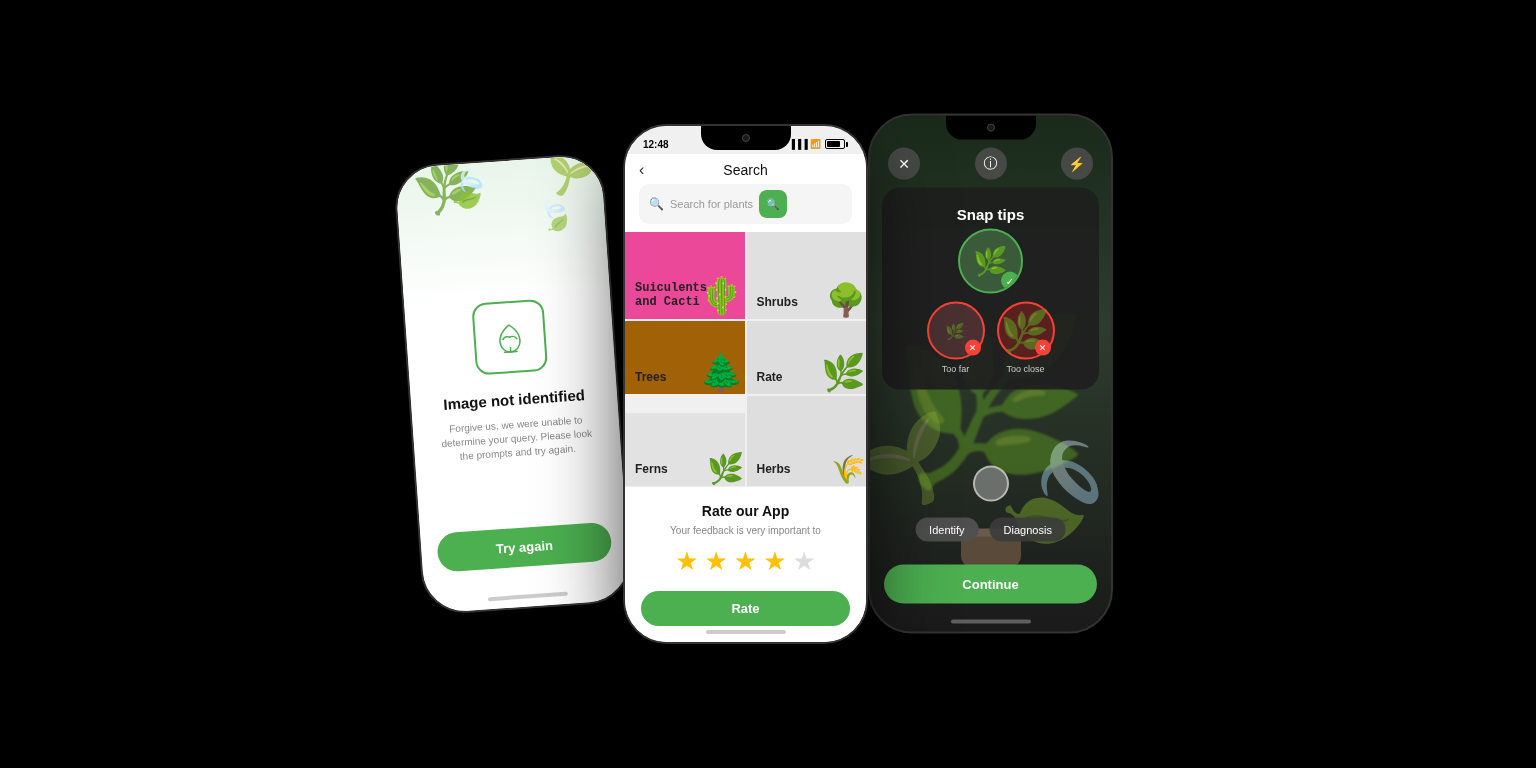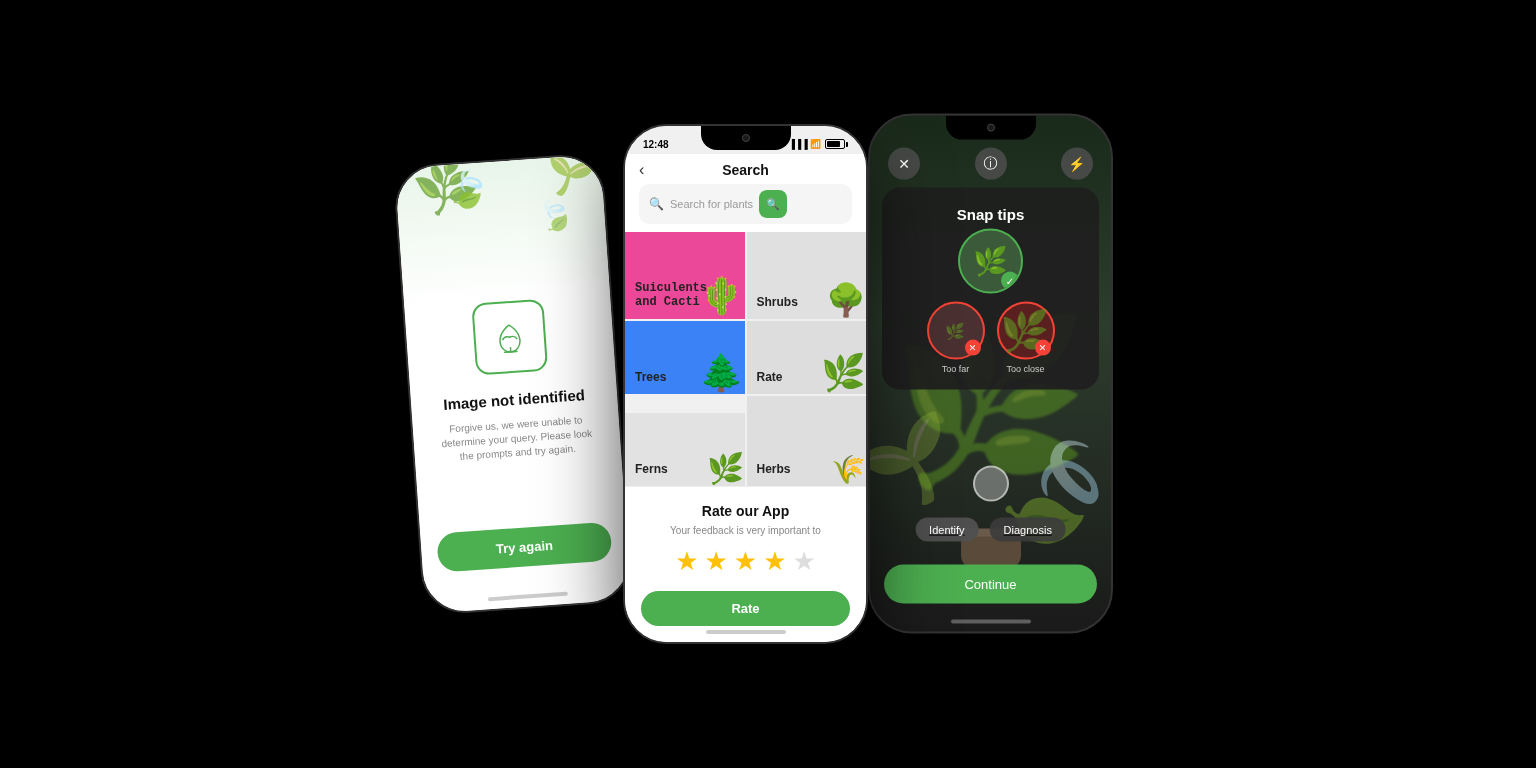--- a/index.html
+++ b/index.html
@@ -189,21 +189,21 @@
     .back-btn {
       position: absolute;
       left: 0;
       font-size: 16px;
       color: #333;
       cursor: pointer;
     }
 
     .search-title {
       font-size: 14px;
-      font-weight: 700;
+      font-weight: 400;
       color: #111;
     }
 
     .search-bar {
       display: flex;
       align-items: center;
       background: #f5f5f5;
       border-radius: 10px;
       padding: 6px 10px;
       gap: 6px;
@@ -462,21 +462,20 @@
 
     
     .bottom-tabs {
       position: absolute;
       bottom: 80px;
       left: 50%;
       transform: translateX(-50%);
       display: flex;
       gap: 11px;
       z-index: 10;
-      text-decoration: underline;
     }
 
     .tab-pill {
       background: rgba(60,60,60,0.9);
       border-radius: 20px;
       padding: 6px 14px;
       font-size: 11px;
       color: #fff;
       cursor: pointer;
     }
@@ -502,21 +501,21 @@
       position: absolute;
       bottom: 28px;
       left: 14px;
       right: 14px;
       background: #4CAF50;
       color: #fff;
       border: none;
       border-radius: 28px;
       padding: 12px;
       font-size: 13px;
-      font-weight: 400;
+      font-weight: 700;
       cursor: pointer;
       text-align: center;
       z-index: 10;
     }
 
     .home-indicator {
       position: absolute;
       bottom: 8px;
       left: 50%;
       transform: translateX(-50%);
@@ -636,21 +635,21 @@
 
       <div class="categories-grid">
         <div class="category-card" style="background:#ec4899;font-family:Liberation Mono, monospace;">
           <span class="category-name">Suiculents<br>and Cacti</span>
           <span class="category-img">🌵</span>
         </div>
         <div class="category-card" style="background:#e0e0e0;">
           <span class="category-name">Shrubs</span>
           <span class="category-img" style="font-size:32px;">🌳</span>
         </div>
-        <div class="category-card" style="background:#3b82f6;">
+        <div class="category-card" style="background:#a16207;">
           <span class="category-name">Trees</span>
           <span class="category-img">🌲</span>
         </div>
         <div class="category-card" style="background:#ddd;">
           <span class="category-name">Rate</span>
           <span class="category-img">🌿</span>
         </div>
         <div class="category-card" style="background:#e2e2e2;margin-top:17px;">
           <span class="category-name">Ferns</span>
           <span class="category-img" style="font-size:30px;">🌿</span>

